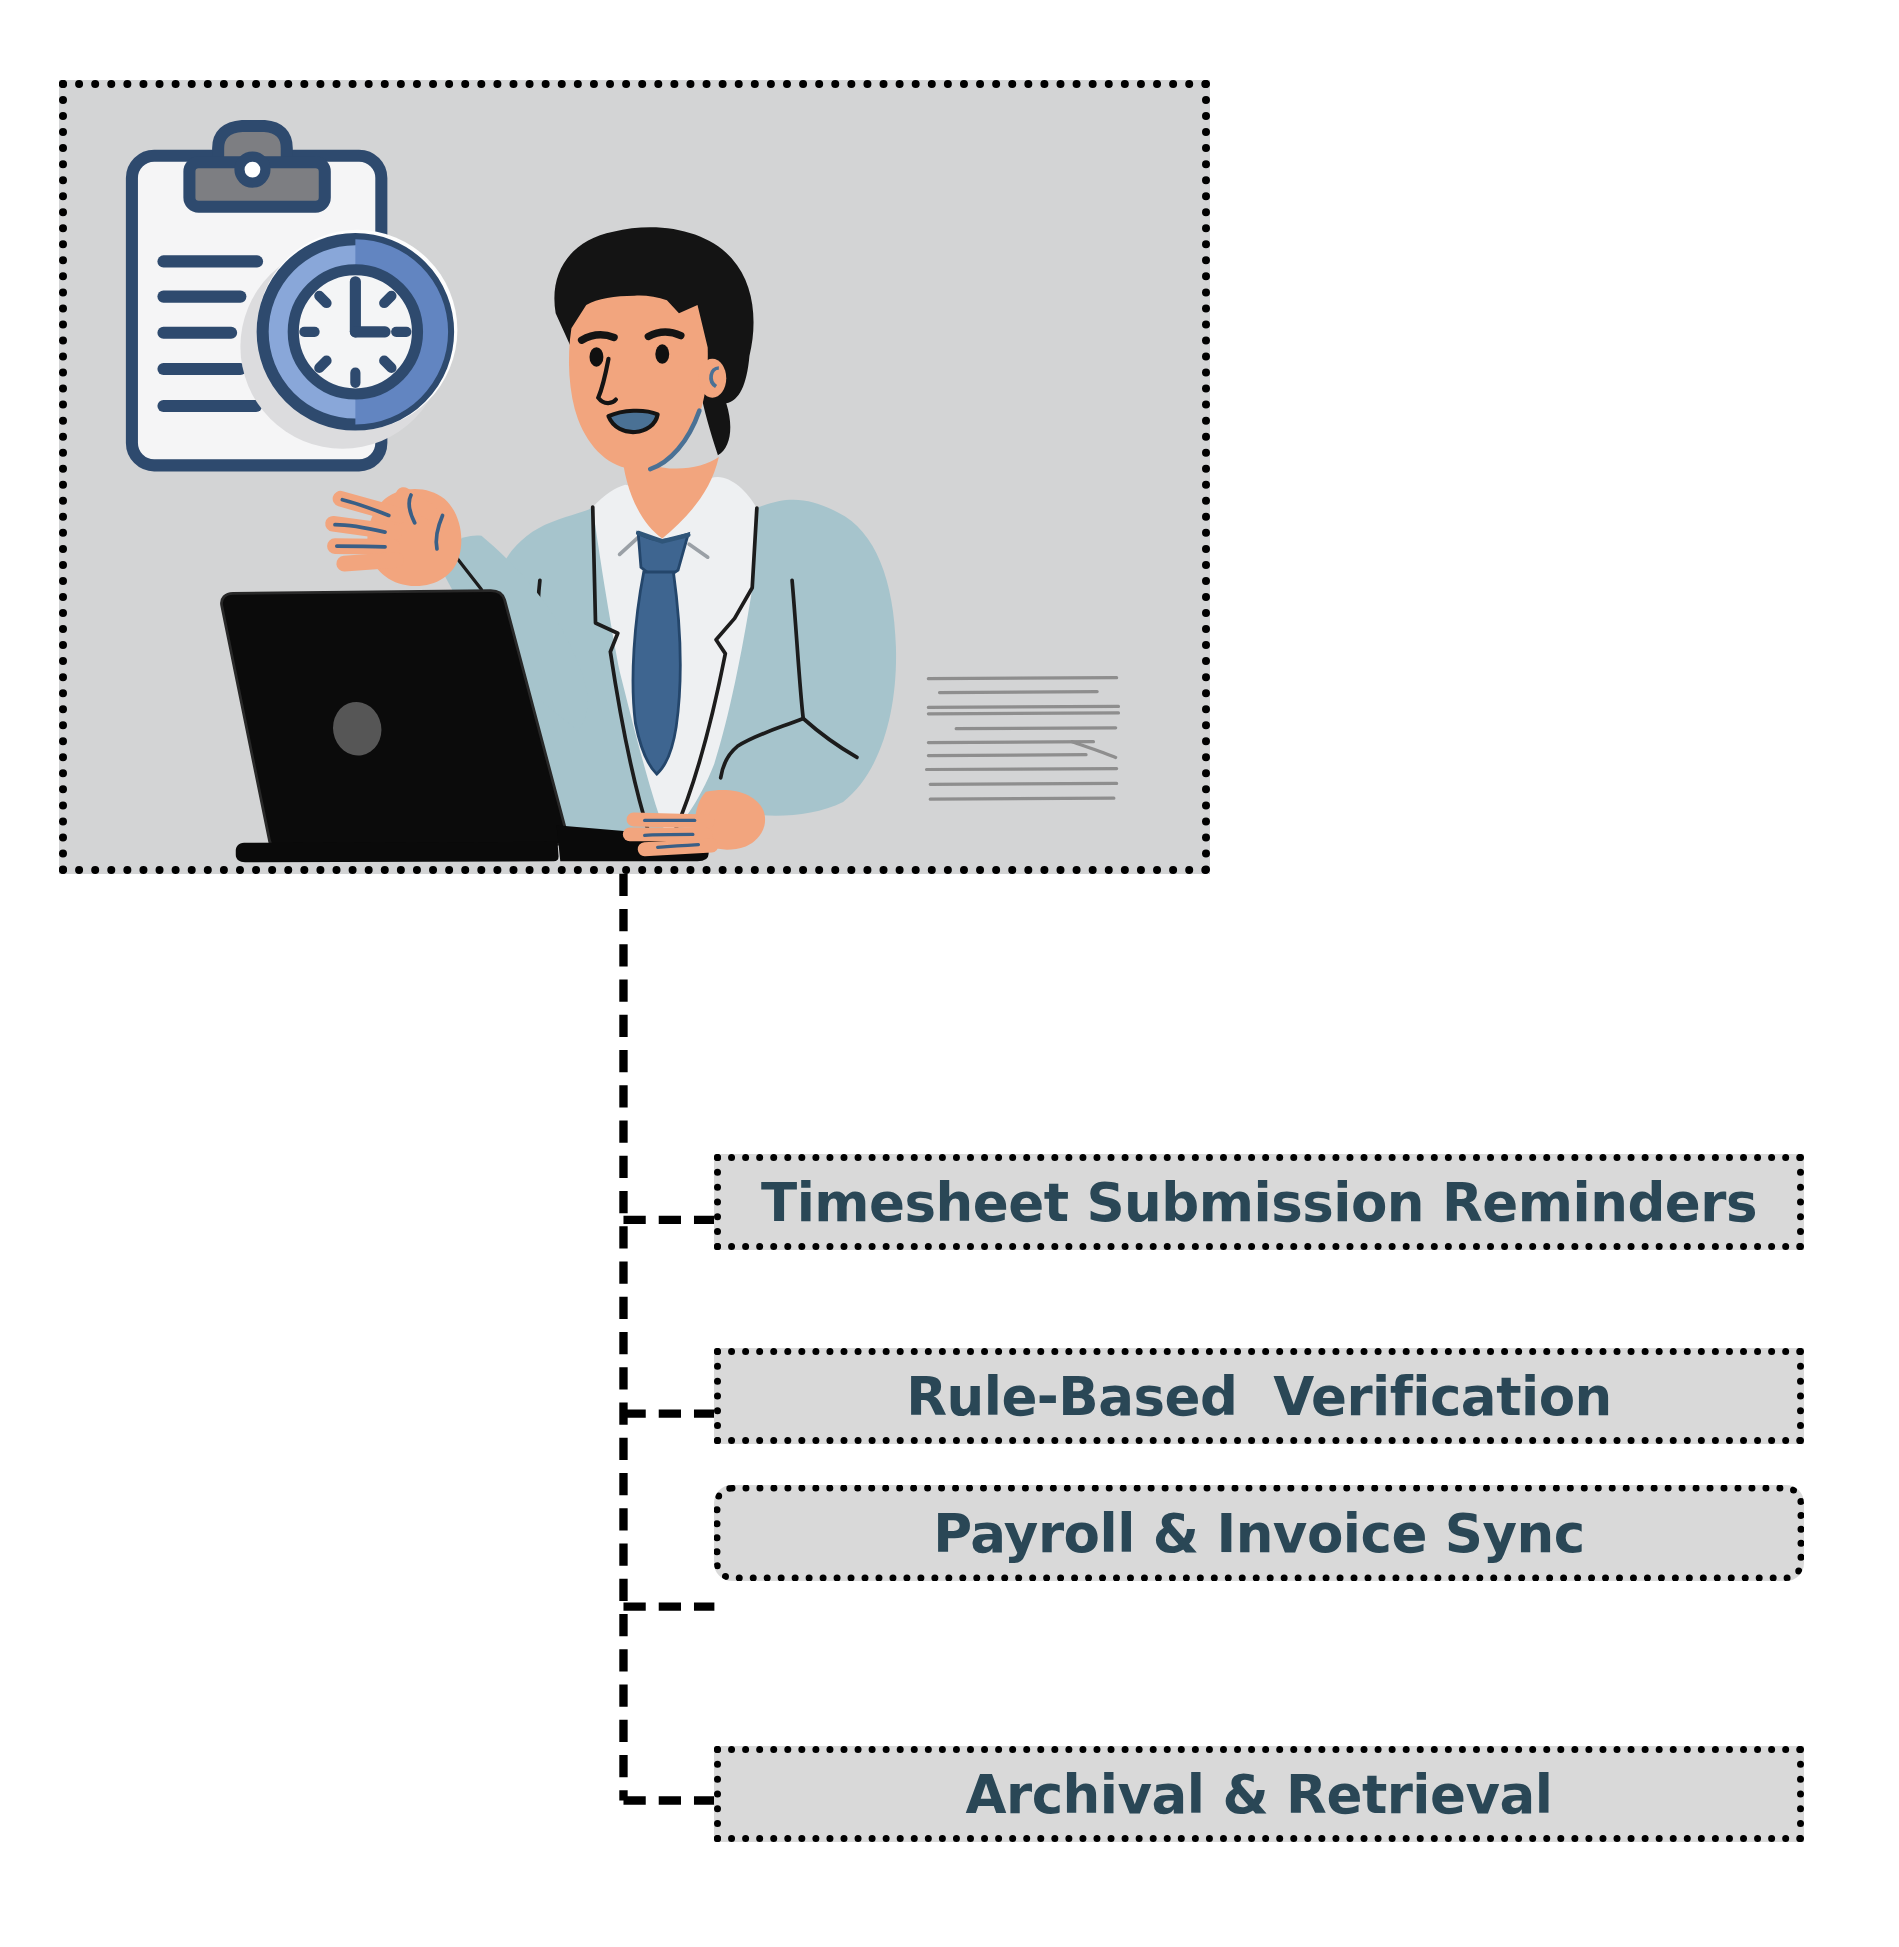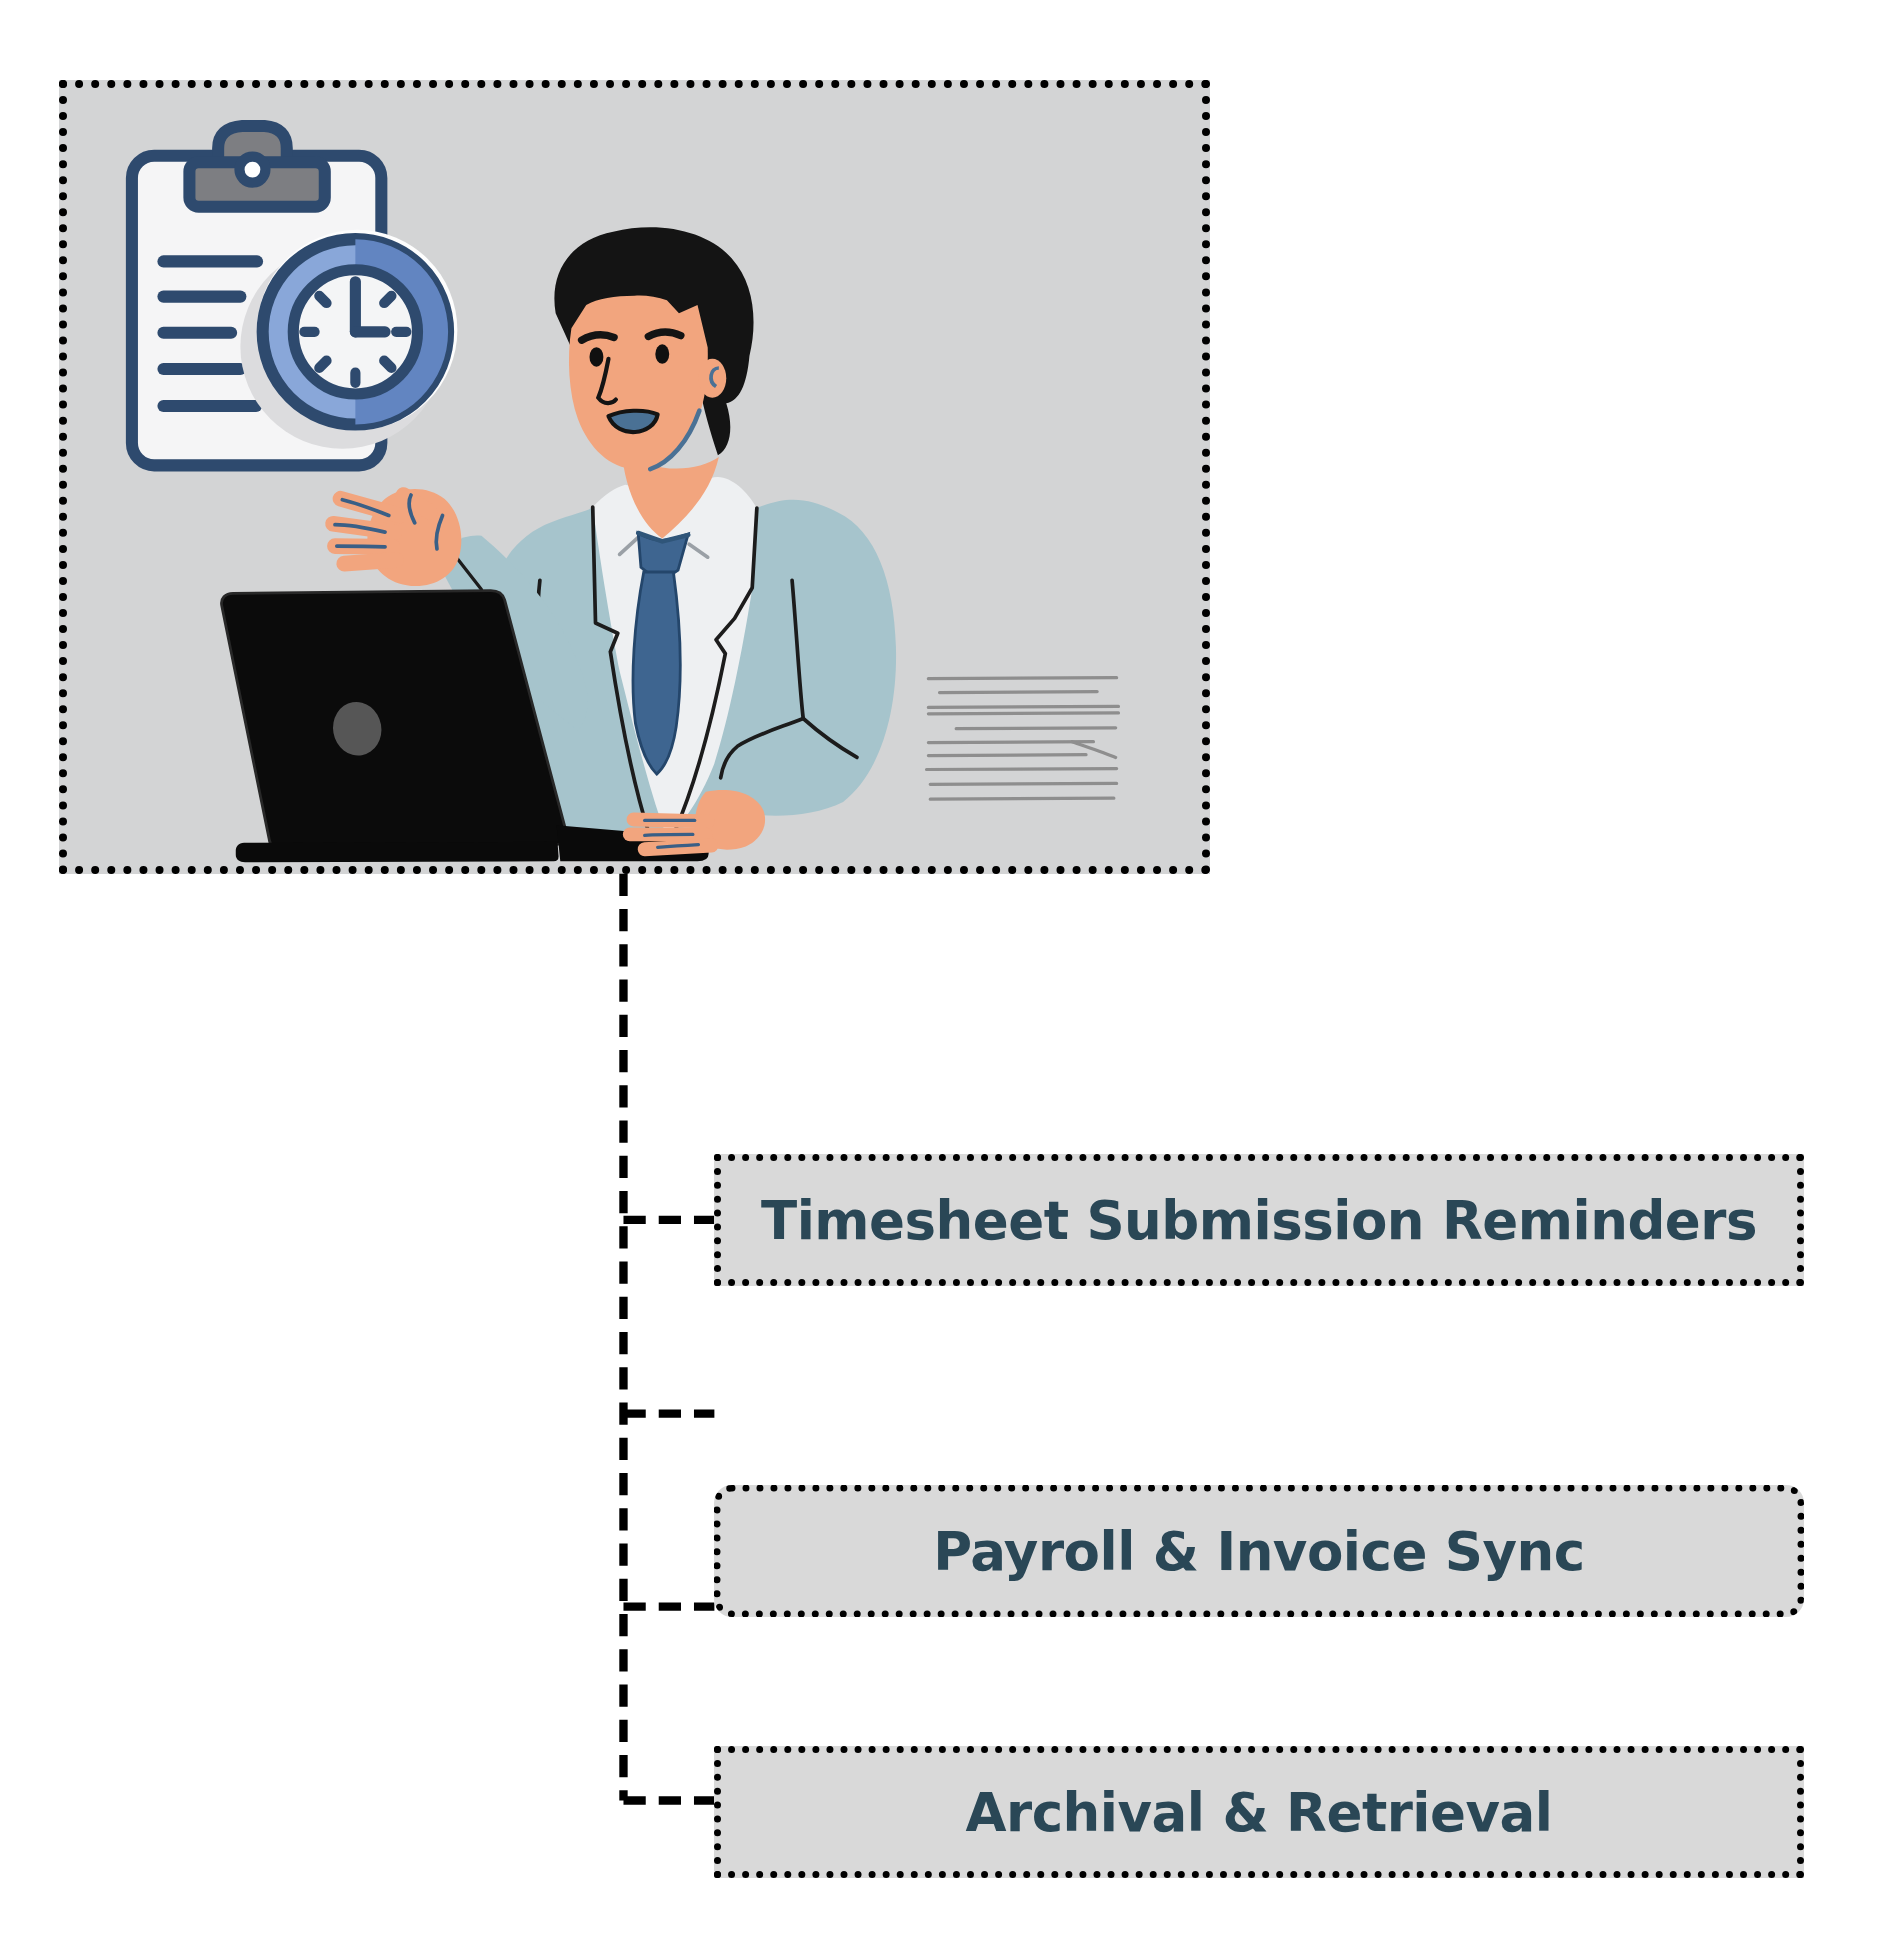--- a/index.html
+++ b/index.html
@@ -12,21 +12,21 @@
   
   .hero{
     position:absolute;left:59px;top:80px;width:1151px;height:794px;
     box-sizing:border-box;border:8.3px dotted #000000;background:#d3d4d5;
   }
   .hero svg{display:block;width:1134px;height:777px;}
   
   .connectors{position:absolute;left:0;top:0;width:1900px;height:1948px;pointer-events:none;}
   
   .flow-box{
-    position:absolute;left:714px;width:1090px;height:132px;
+    position:absolute;left:714px;width:1090px;height:96px;
     box-sizing:border-box;border:7.4px dotted #000000;background:#d9d9d9;
     display:flex;align-items:center;justify-content:center;
   }
   .flow-box.b1{top:1154px;}
   .flow-box.b2{top:1348px;}
   .flow-box.b3{top:1485px;border-radius:18px;}
   .flow-box.b4{top:1735px;margin-top:11px;}
   .flow-label{
     font-family:"DejaVu Sans", "Liberation Sans", sans-serif;
     font-weight:700;font-size:53px;letter-spacing:-0.5px;
@@ -206,20 +206,23 @@
       <path d="M 672,1315 H 770"></path>
       <path d="M 672,1524 H 770"></path>
       <path d="M 672,1732 H 770"></path>
       <path d="M 672,1941 H 770"></path>
     </g>
   </svg>
 
   <div class="flow-box b1">
     <span class="flow-label">Timesheet Submission Reminders</span>
   </div>
+  <div class="flow-box b2">
+    <span class="flow-label">Rule-Based  Verification</span>
+  </div>
   <div class="flow-box b3">
     <span class="flow-label">Payroll &amp; Invoice Sync</span>
   </div>
   <div class="flow-box b4">
     <span class="flow-label">Archival &amp; Retrieval</span>
   </div>
 
 </div>
 
 

